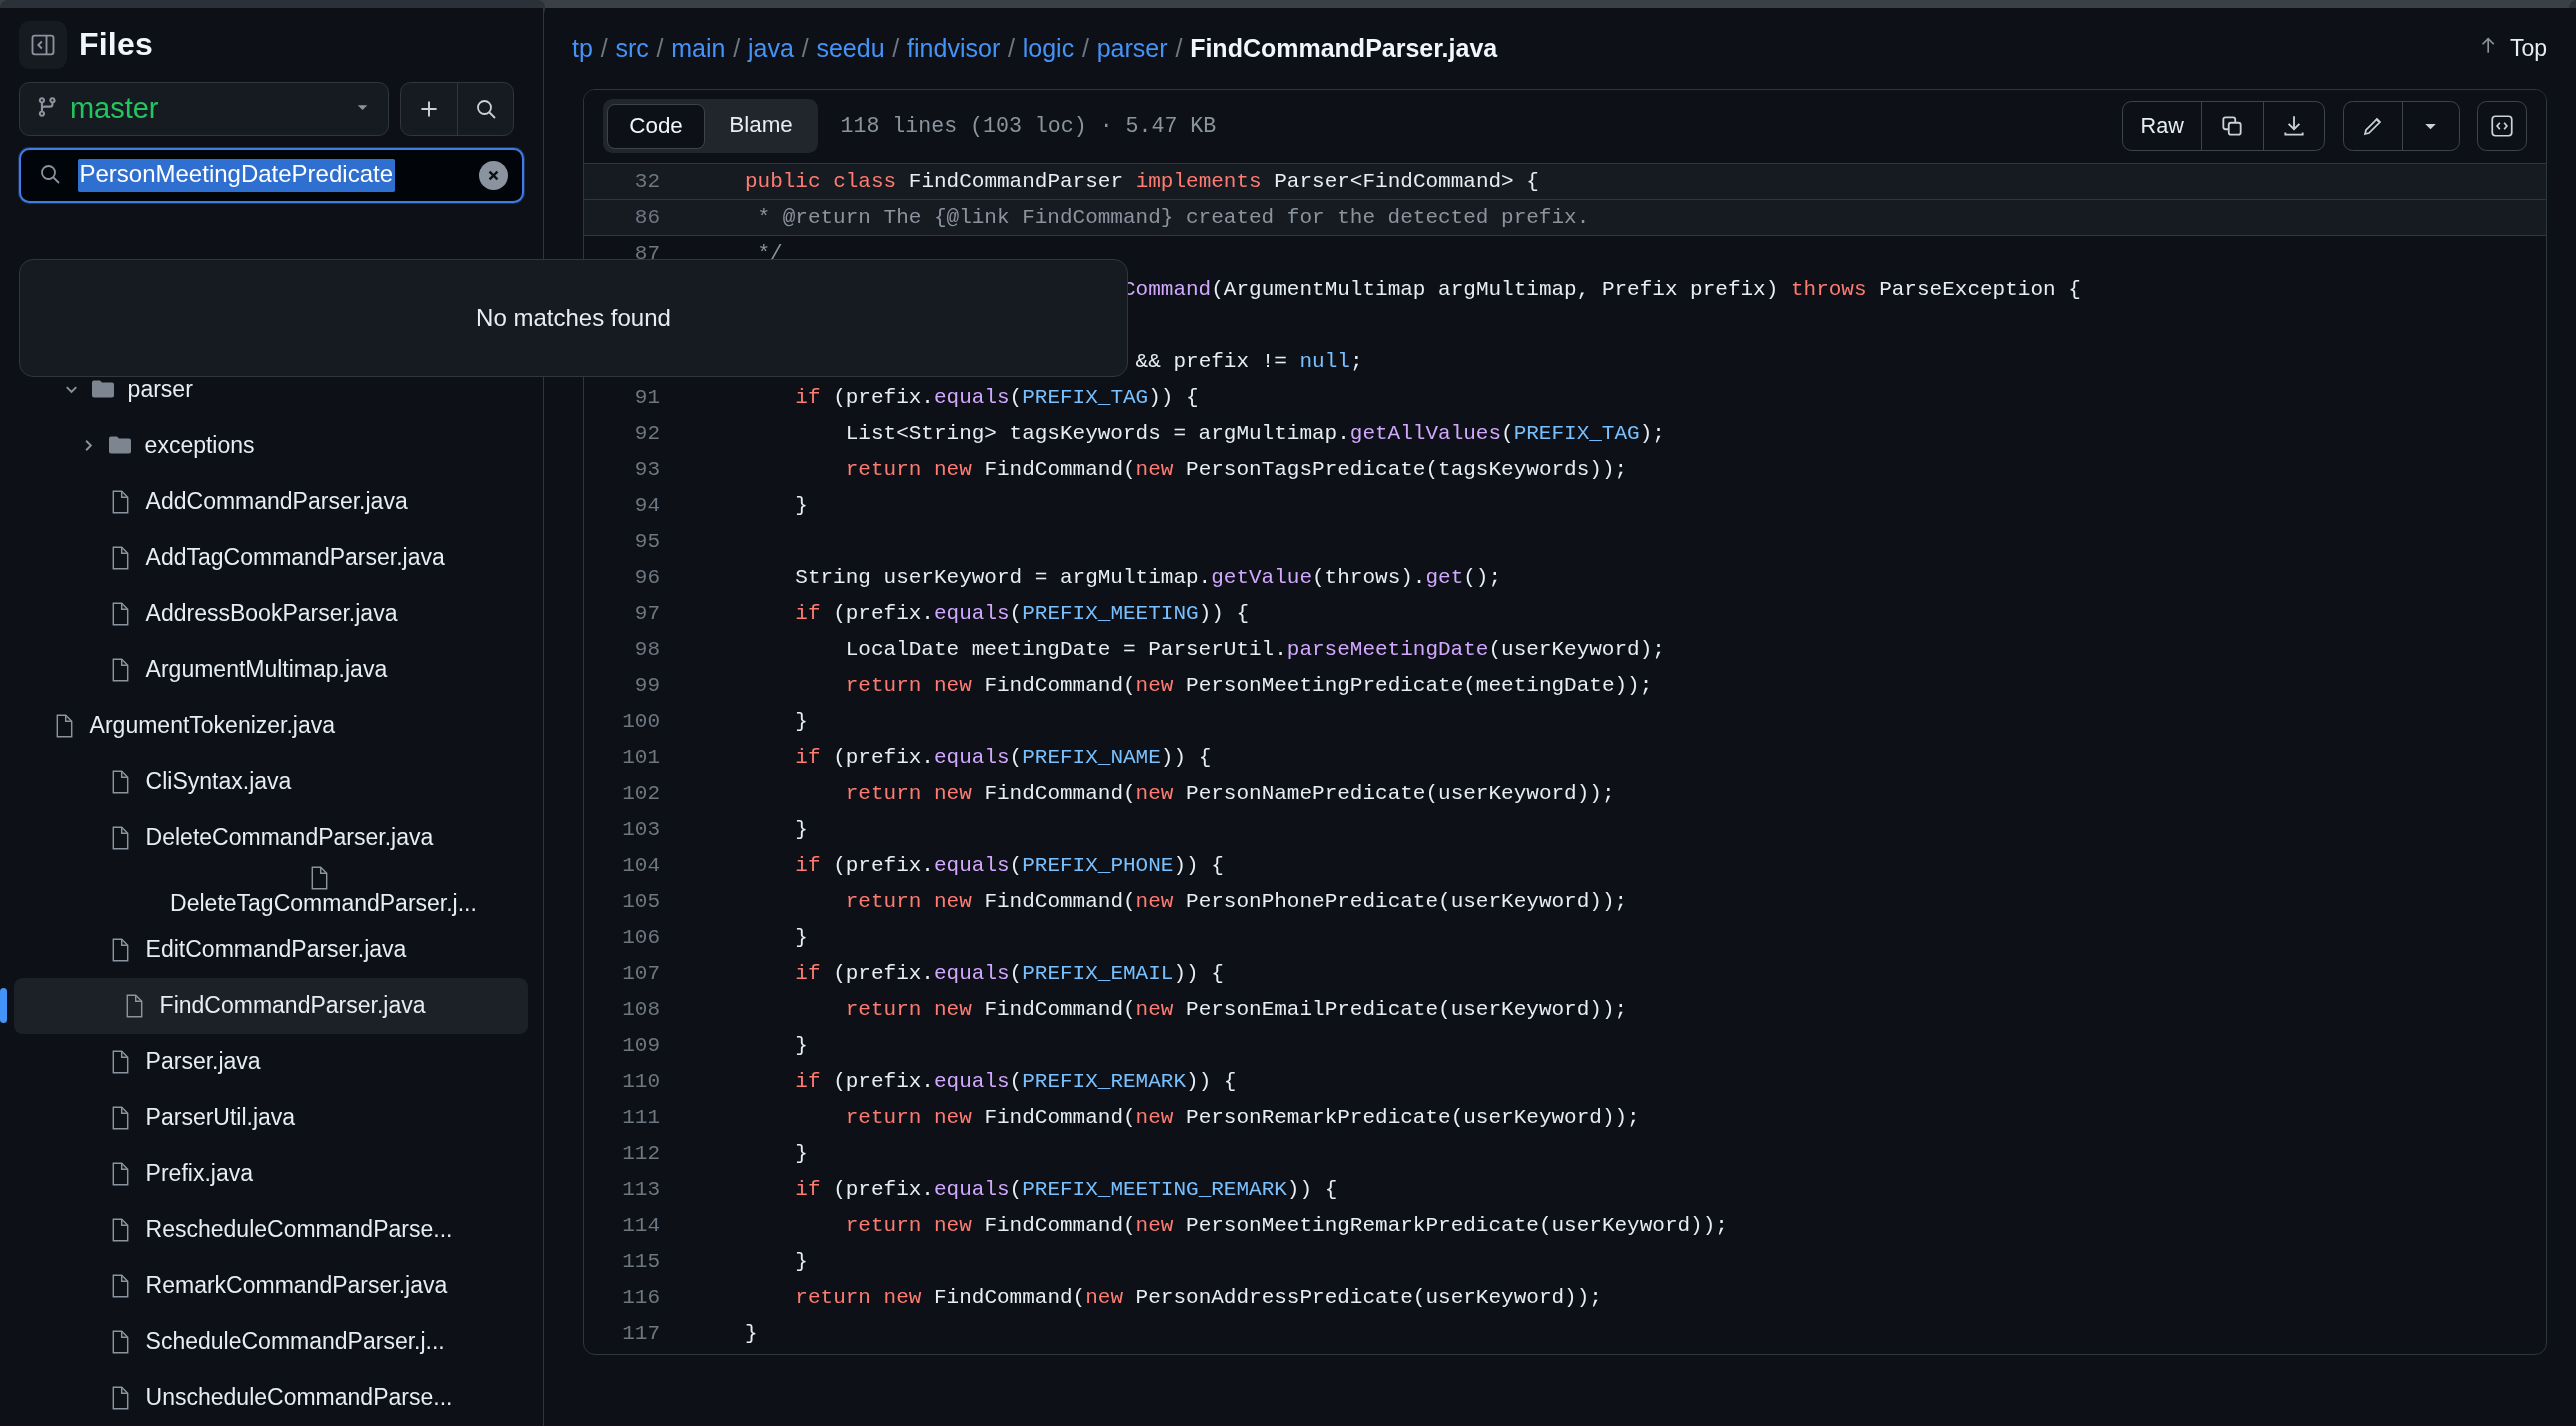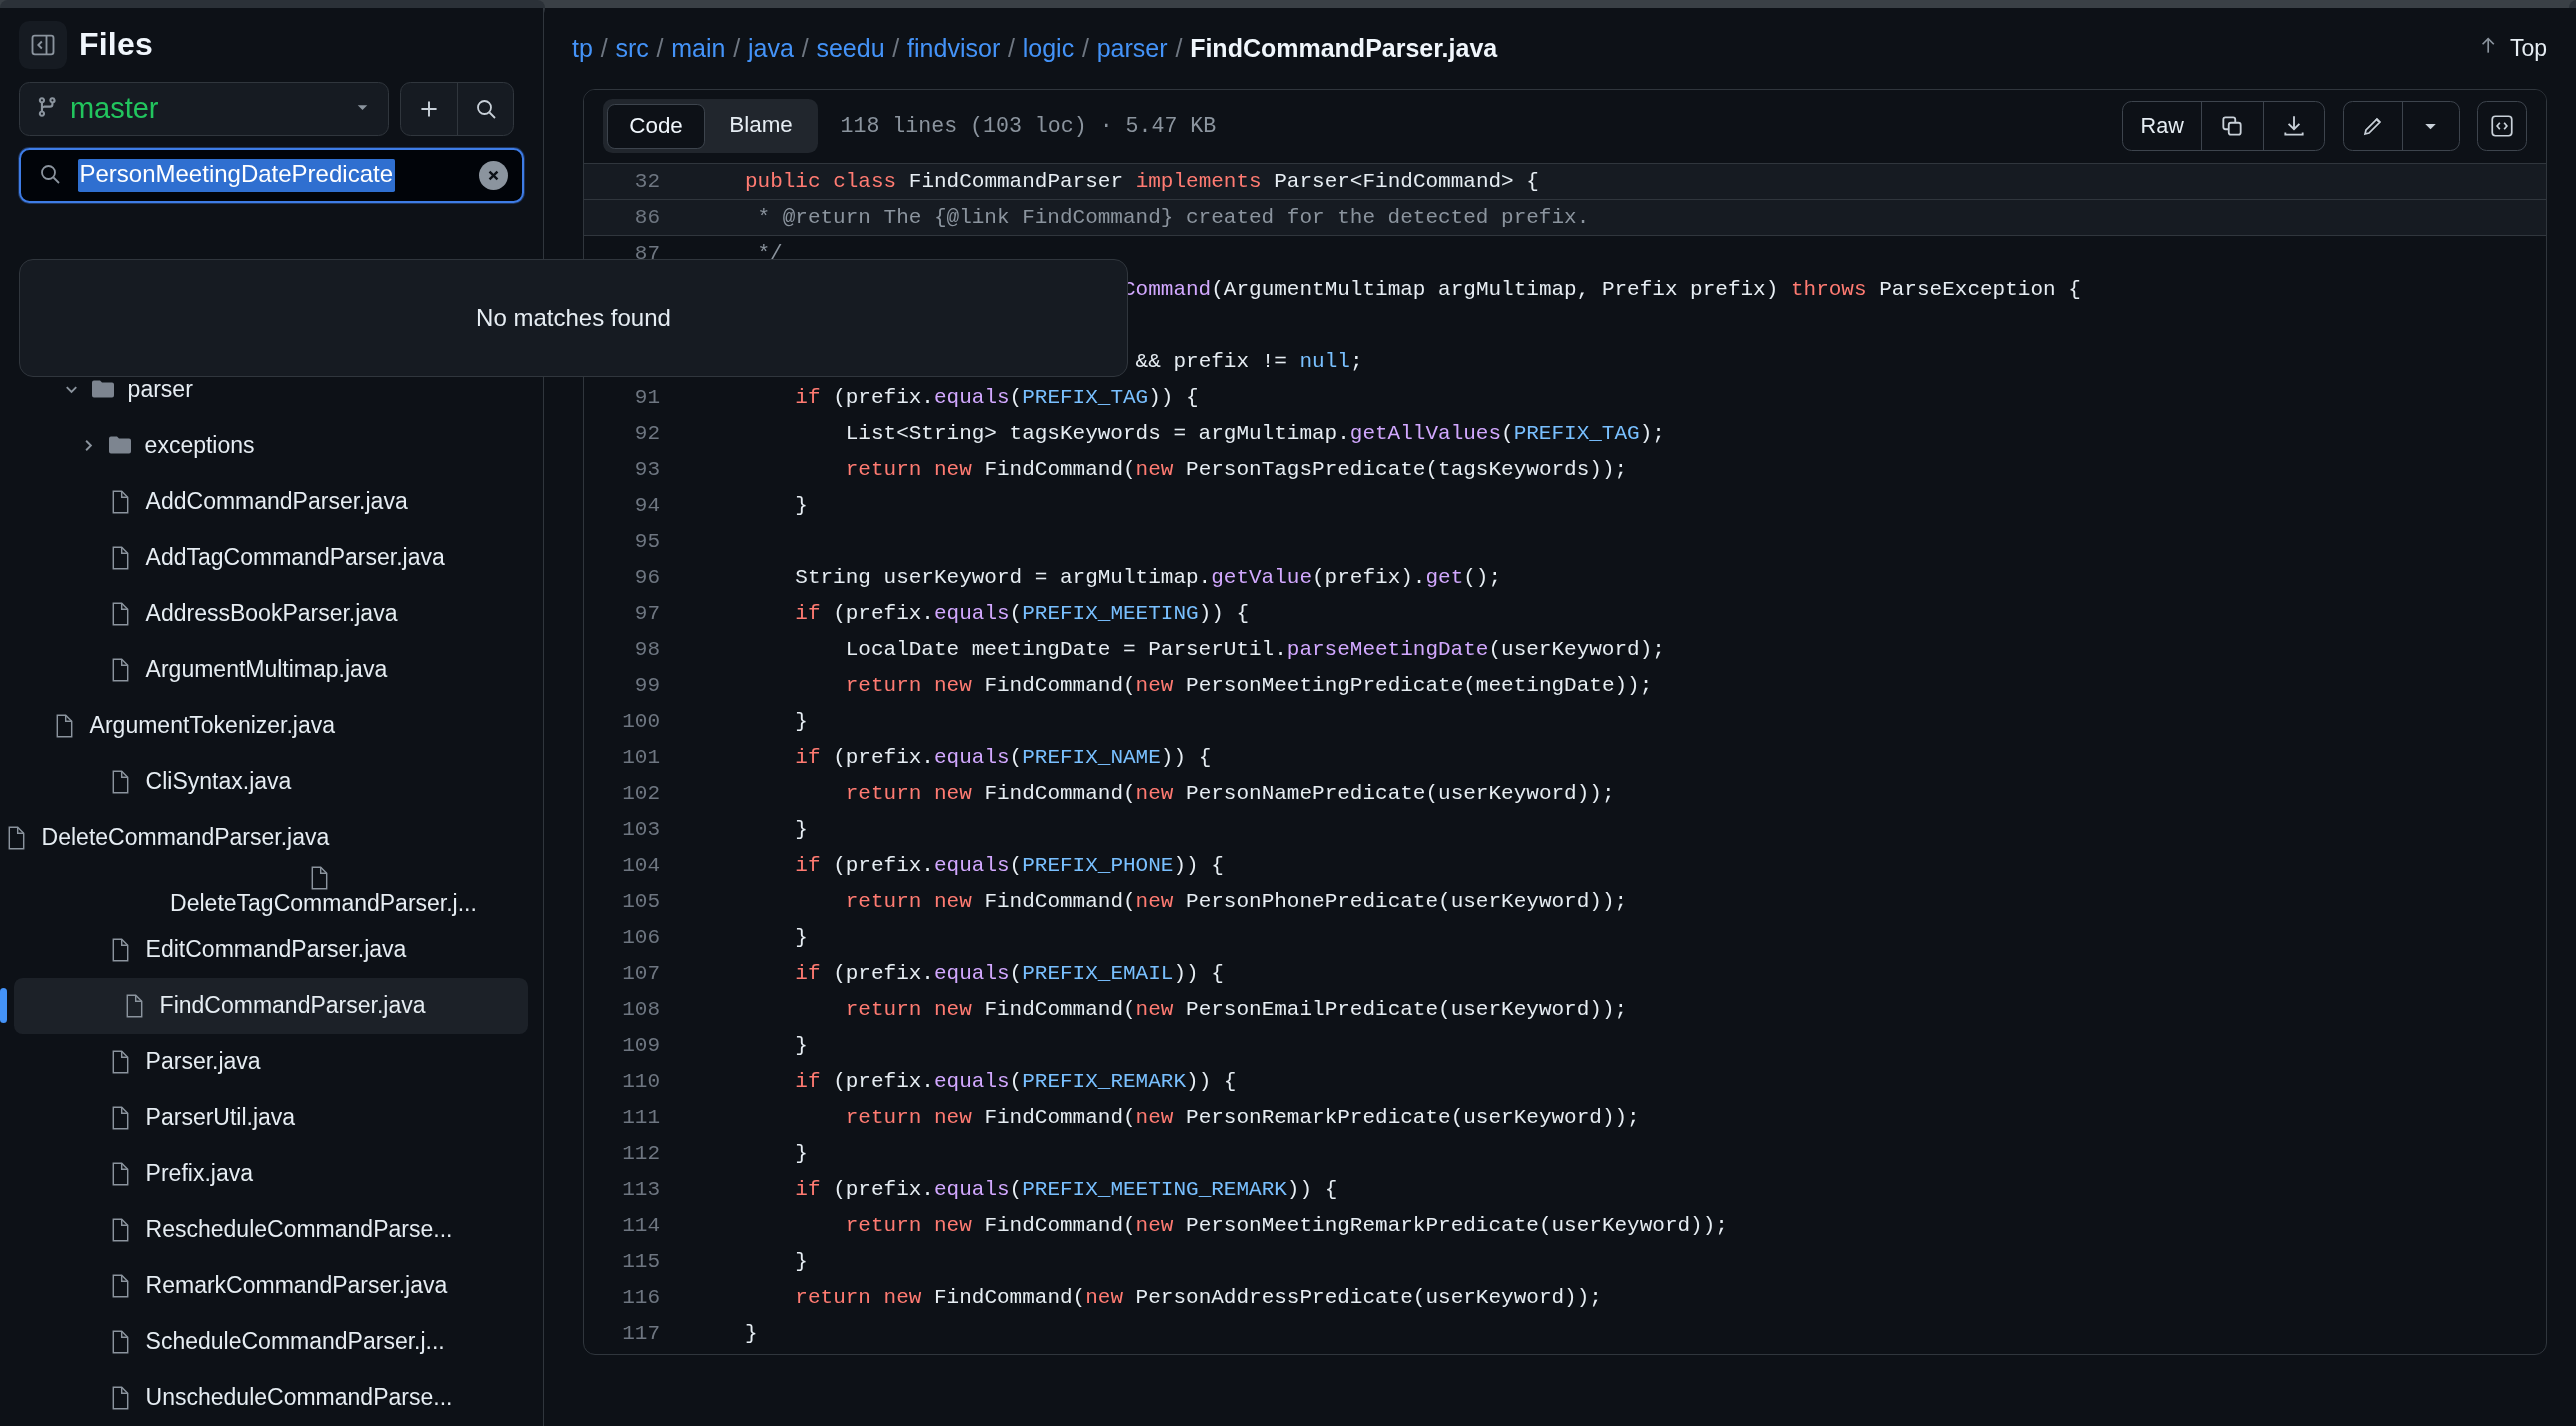--- a/index.html
+++ b/index.html
@@ -290,21 +290,21 @@
     </div>
     <div class="tnode" style="padding-left:104px;">
       <span class="gicon">
         <svg width="21" height="24" viewBox="0 0 16 20" fill="none" stroke="#8b949e" stroke-width="1.2">
             <path d="M2 1h7l5 5v13H2Z"></path>
             <path d="M9 1v5h5"></path>
           </svg>
       </span>
       <span>CliSyntax.java</span>
     </div>
-    <div class="tnode" style="">
+    <div class="tnode" style="padding-left:104px;">
       <span class="gicon">
         <svg width="21" height="24" viewBox="0 0 16 20" fill="none" stroke="#8b949e" stroke-width="1.2">
             <path d="M2 1h7l5 5v13H2Z"></path>
             <path d="M9 1v5h5"></path>
           </svg>
       </span>
       <span>DeleteCommandParser.java</span>
     </div>
     <div class="tnode" style="padding-left:104px;flex-direction:column;">
       <span class="gicon">
@@ -529,21 +529,21 @@
         <div class="crow">
           <div class="ln">94</div>
           <div class="code"><span>        }</span></div>
         </div>
         <div class="crow">
           <div class="ln">95</div>
           <div class="code"><span></span></div>
         </div>
         <div class="crow">
           <div class="ln">96</div>
-          <div class="code"><span>        String userKeyword = argMultimap.</span><span class="m">getValue</span><span>(prefix).</span><span class="m">get</span><span>();</span></div>
+          <div class="code"><span>        String userKeyword = argMultimap.</span><span class="m">getValue</span><span>(throws).</span><span class="m">get</span><span>();</span></div>
         </div>
         <div class="crow">
           <div class="ln">97</div>
           <div class="code"><span>        </span><span class="k">if</span><span> (prefix.</span><span class="m">equals</span><span>(</span><span class="c">PREFIX_MEETING</span><span>)) {</span></div>
         </div>
         <div class="crow">
           <div class="ln">98</div>
           <div class="code"><span>            LocalDate meetingDate = ParserUtil.</span><span class="m">parseMeetingDate</span><span>(userKeyword);</span></div>
         </div>
         <div class="crow">

